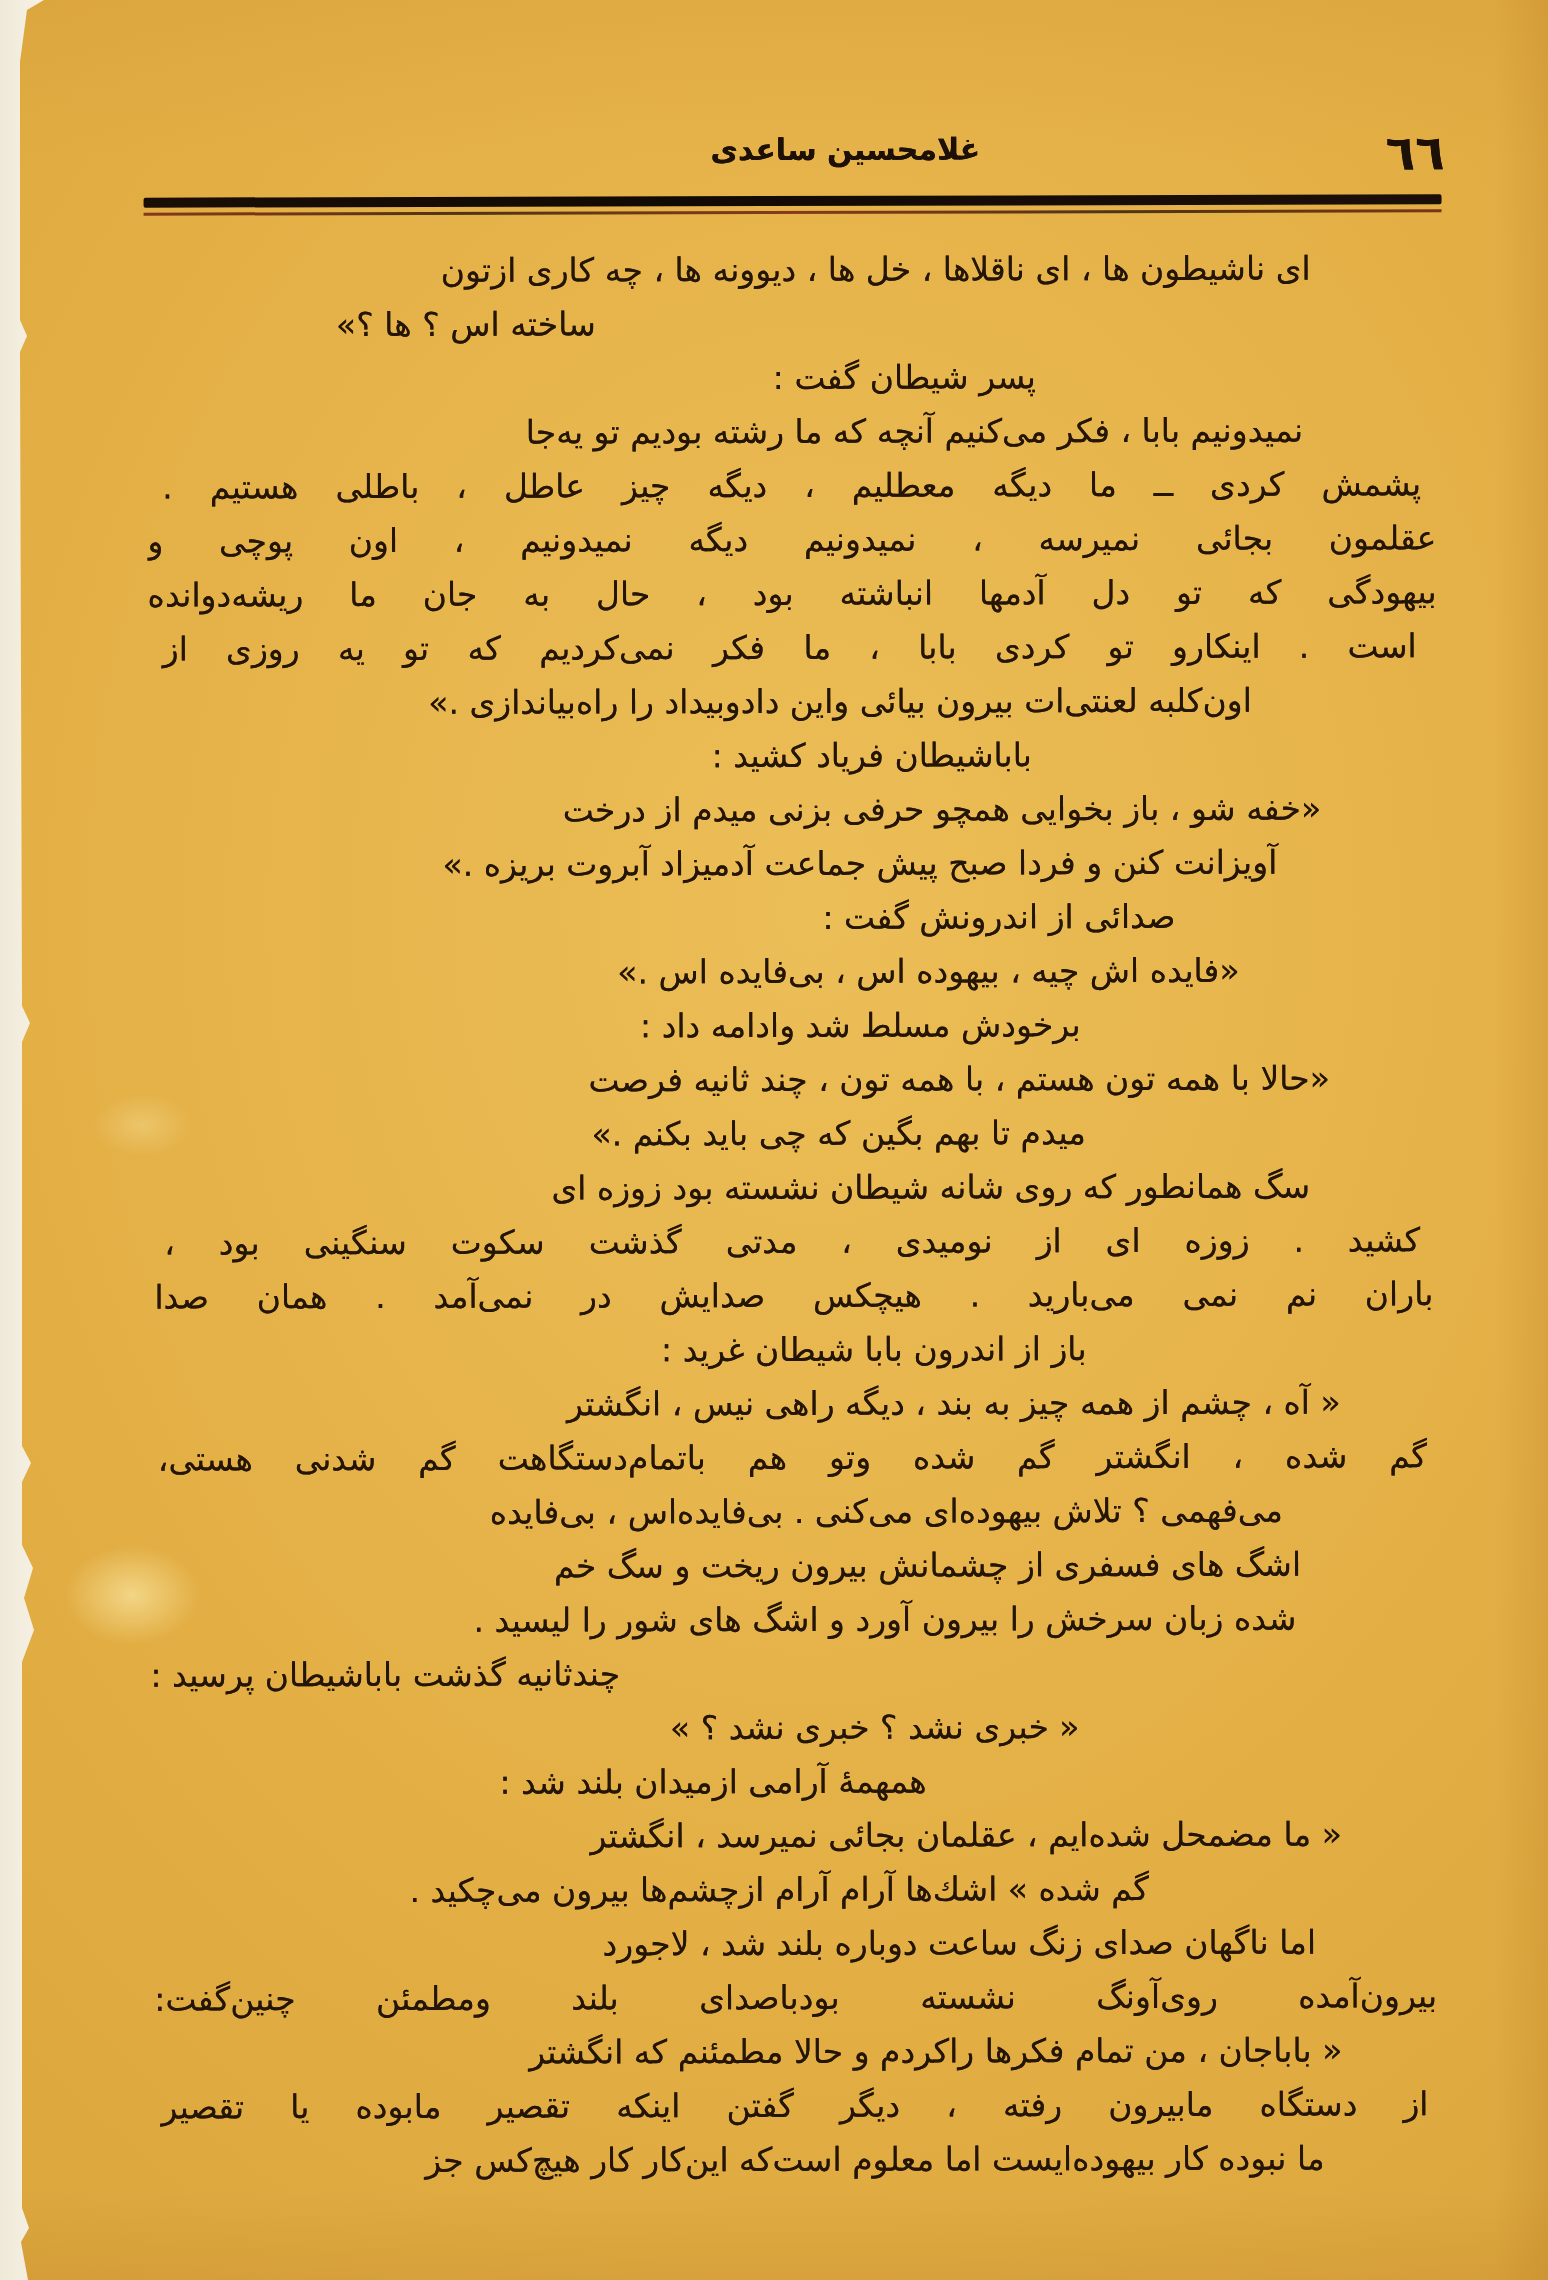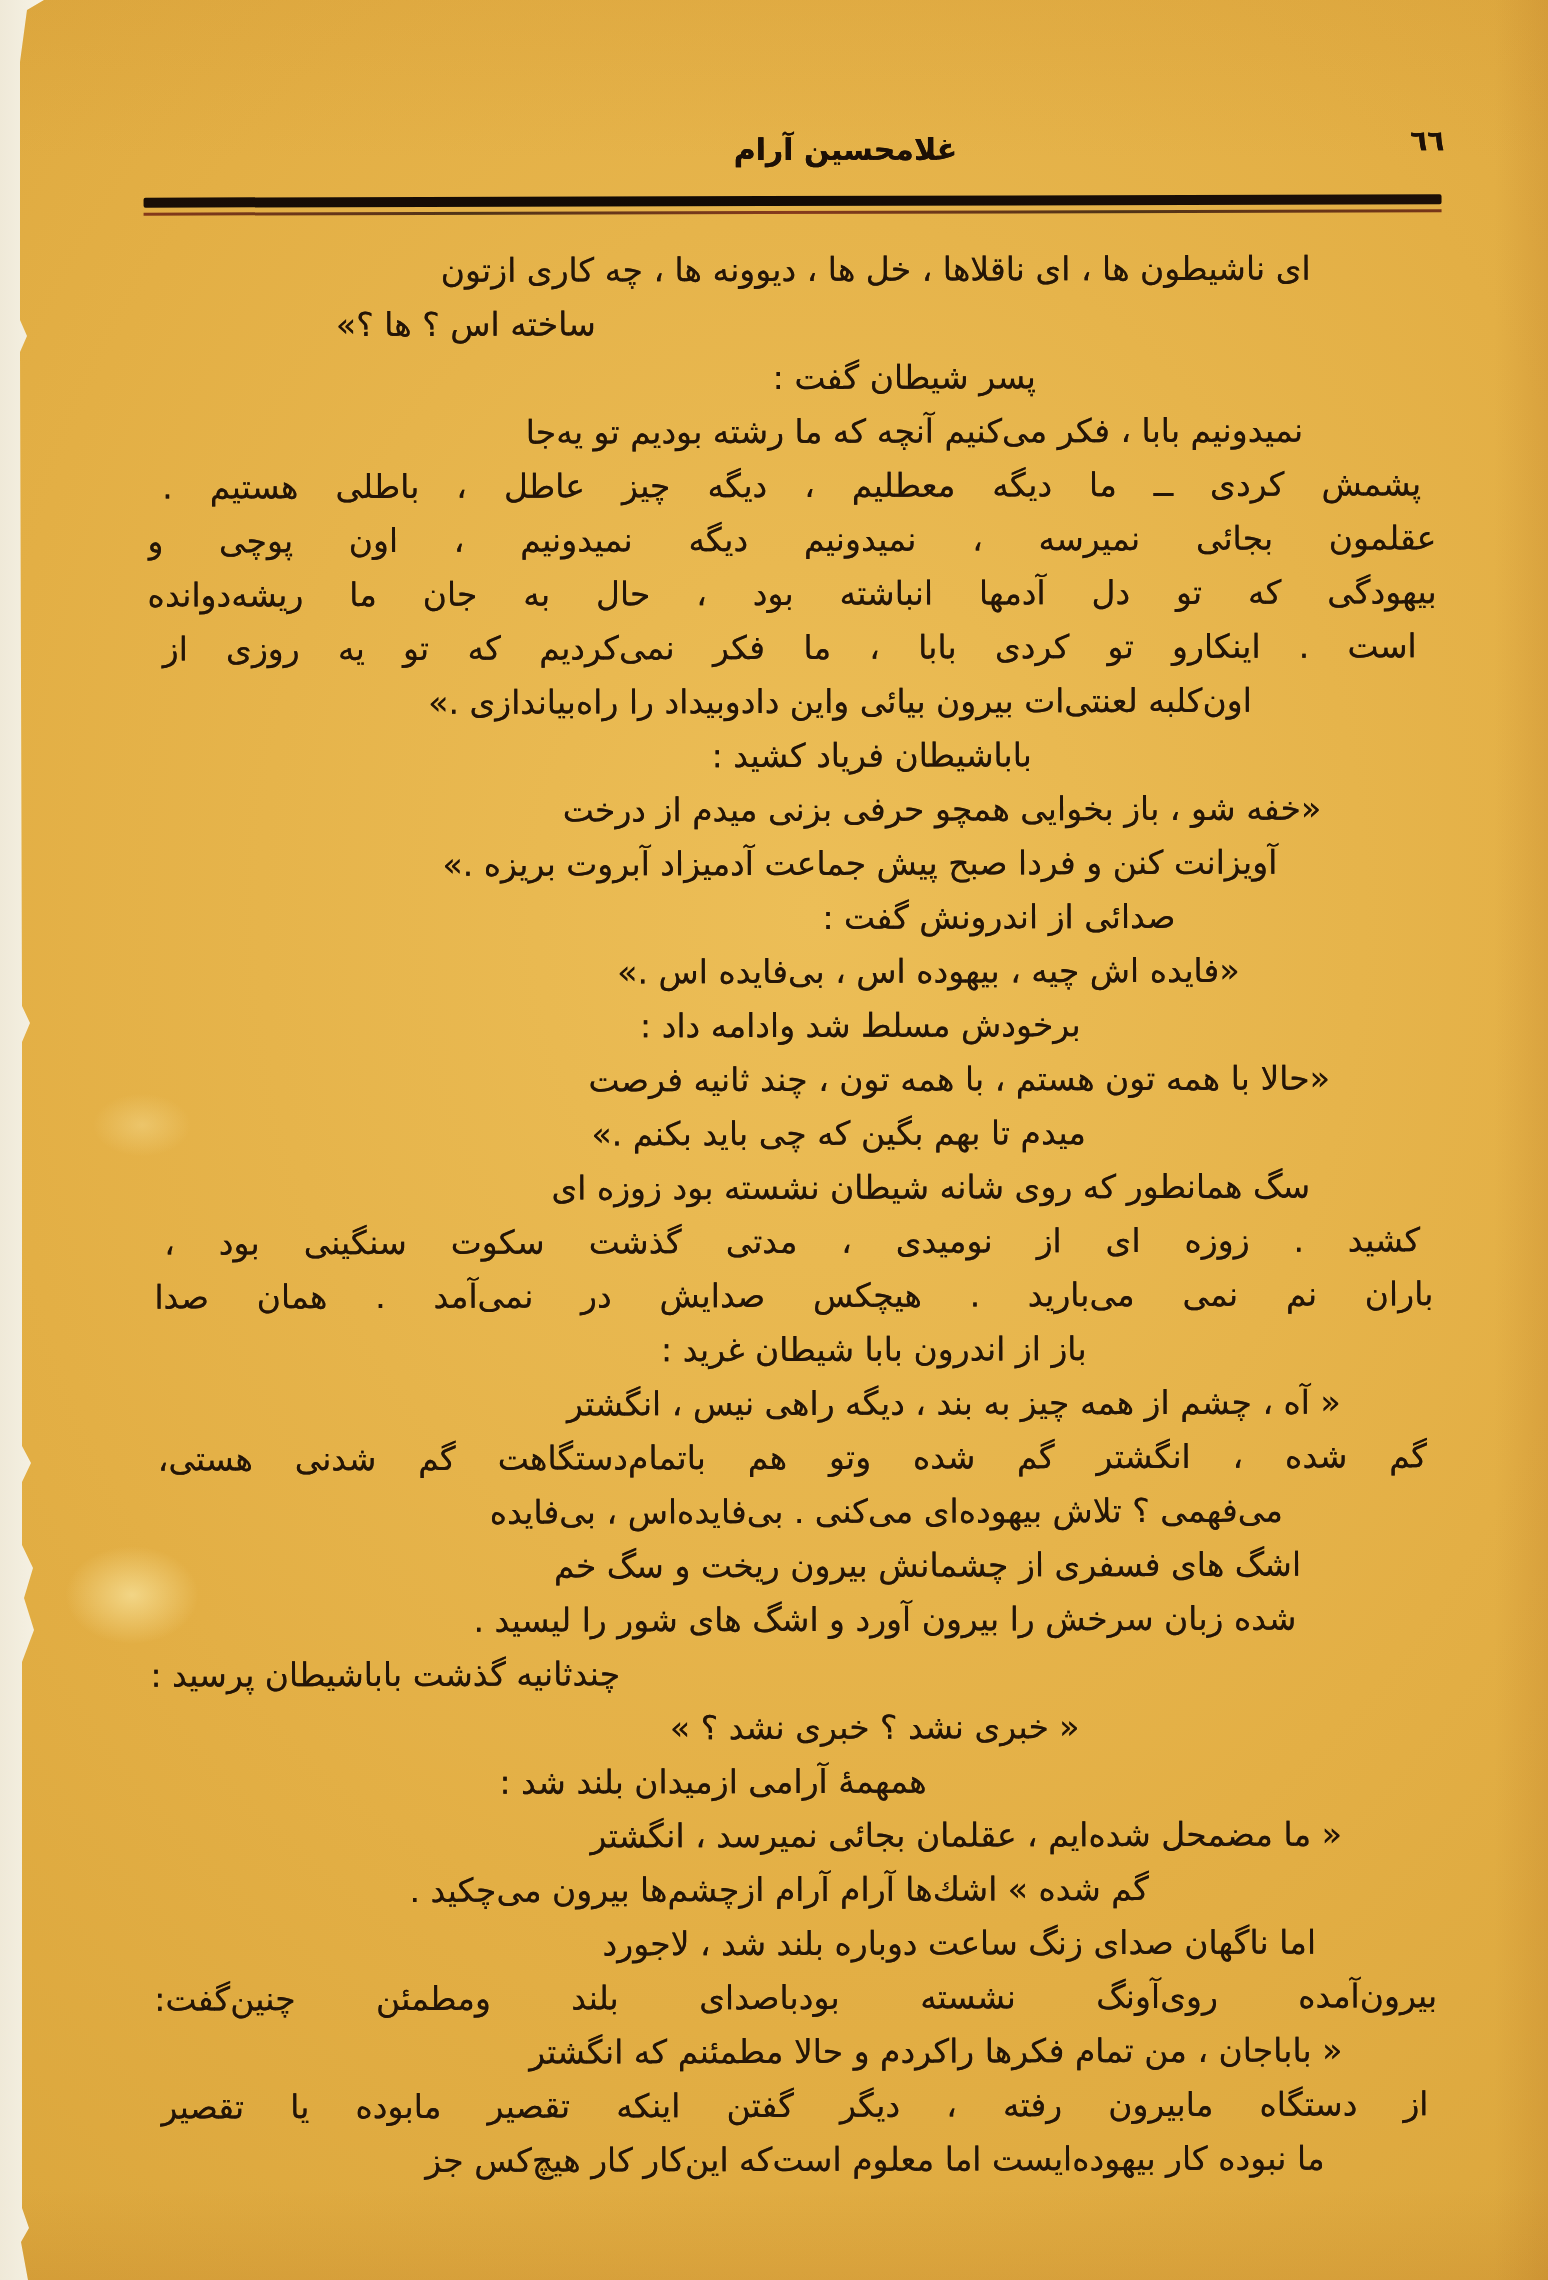--- a/index.html
+++ b/index.html
@@ -28,21 +28,21 @@
     );
   }
   .content{position:absolute;left:0;top:0;width:100%;height:100%;transform:rotate(-0.15deg);}
   .header-row{position:absolute;left:135px;right:101px;top:126px;height:52px;color:#1d1006;}
   .header-title{
     position:absolute;left:calc(50% + 50px);transform:translateX(-50%);top:6px;
     font-size:30px;font-weight:bold;white-space:nowrap;direction:rtl;
     text-shadow:0 0 .6px #1d1006;
   }
   .page-num{
-    position:absolute;right:0;top:0;font-size:28px;font-weight:bold;direction:rtl;
+    position:absolute;right:0;top:0;font-size:48px;font-weight:bold;direction:rtl;
     text-shadow:0 0 .6px #1d1006;
     text-align:right;
   }
   .rule-wrap{position:absolute;left:132px;right:104px;top:196px;}
   .rule-thick{height:10px;background:linear-gradient(90deg,#1a0e06,#120a04 40%,#1c0f07);border-radius:2px;}
   .rule-thin{margin-top:5px;height:3px;opacity:.8;
     background:linear-gradient(90deg,#6e1c10,#2a140a 25%,#6e1c10 50%,#2a140a 75%,#5c170d);}
   .lines{position:absolute;left:135px;right:110px;top:243px;direction:rtl;}
   .line{
     height:54px;line-height:54px;font-size:33px;color:#241507;
@@ -52,21 +52,21 @@
   .align-left{text-align:left;}
   .align-justify{text-align:justify;text-align-last:justify;}
 </style>
 </head>
 <body>
 
 <div class="paper">
   <div class="content">
 
     <div class="header-row">
-      <div class="header-title">غلامحسین آرام</div>
+      <div class="header-title">غلامحسین ساعدی</div>
       <div class="page-num">٦٦</div>
     </div>
 
     <div class="rule-wrap">
       <div class="rule-thick"></div>
       <div class="rule-thin"></div>
     </div>
 
     <div class="lines" id="text-lines">
         <div class="line align-right" style="padding-right: 125px; padding-left: 0px;">ای ناشیطون ها ، ای ناقلاها ، خل ها ، دیوونه ها ، چه کاری ازتون</div>

